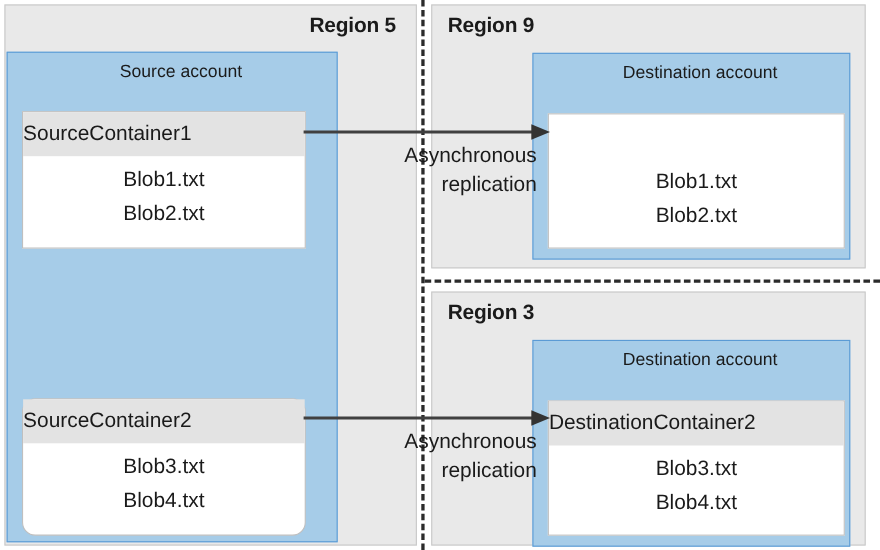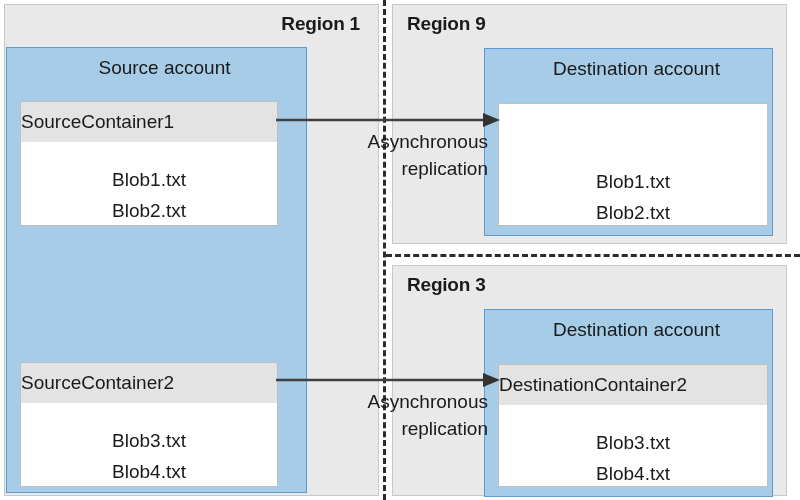--- a/index.html
+++ b/index.html
@@ -72,36 +72,36 @@
   #source-account      { left: 6px;   top: 47px; width: 301px; height: 446px; }
   #destination-account-1 { left: 484px; top: 48px; width: 289px; height: 188px; }
   #destination-account-2 { left: 484px; top: 309px; width: 289px; height: 188px; }
 
   .account-title {
     position: absolute;
     left: 16px;
     right: 0;
     top: 9px;
     text-align: center;
-    font-size: 19px;
+    font-size: 16px;
     color: #1a1a1a;
     white-space: nowrap;
   }
   #destination-account-1 .account-title,
   #destination-account-2 .account-title { text-align: center; }
 
   
   .container-box {
     position: absolute;
     background: #ffffff;
     border: 1px solid #bfbfbf;
     box-sizing: border-box;
   }
   #source-container-1      { left: 13px;  top: 53px;  width: 258px; height: 125px; }
-  #source-container-2      { left: 13px;  top: 314px; width: 258px; height: 125px; }
+  #source-container-2      { left: 13px;  top: 314px; width: 258px; height: 125px; border-radius: 12px; }
   #destination-container-1 { left: 13px;  top: 54px;  width: 270px; height: 123px; }
   #destination-container-2 { left: 13px;  top: 54px;  width: 270px; height: 123px; }
 
   .container-header {
     position: absolute;
     left: 0;
     right: 0;
     top: 0;
     height: 40px;
     line-height: 40px;
@@ -111,21 +111,21 @@
     color: #1a1a1a;
     white-space: nowrap;
     overflow: hidden;
   }
   .blob-list {
     position: absolute;
     left: 0;
     right: 0;
     top: 40px;
     bottom: 0;
-    padding-top: 22px;
+    padding-top: 6px;
     box-sizing: border-box;
     text-align: center;
   }
   .blob {
     font-size: 19px;
     color: #1a1a1a;
     line-height: 31px;
     white-space: nowrap;
   }
 
@@ -148,21 +148,21 @@
   }
   #arrow-label-1 { left: 288px; top: 128px; }
   #arrow-label-2 { left: 288px; top: 388px; }
 </style>
 </head>
 <body>
 
 <div id="diagram">
 
   <div class="region" id="region-1">
-    <div class="region-title">Region 1</div>
+    <div class="region-title">Region 5</div>
   </div>
 
   <div class="account" id="source-account">
     <div class="account-title">Source account</div>
 
     <div class="container-box" id="source-container-1">
       <div class="container-header">SourceContainer1</div>
       <div class="blob-list">
         <div class="blob">Blob1.txt</div>
         <div class="blob">Blob2.txt</div>

